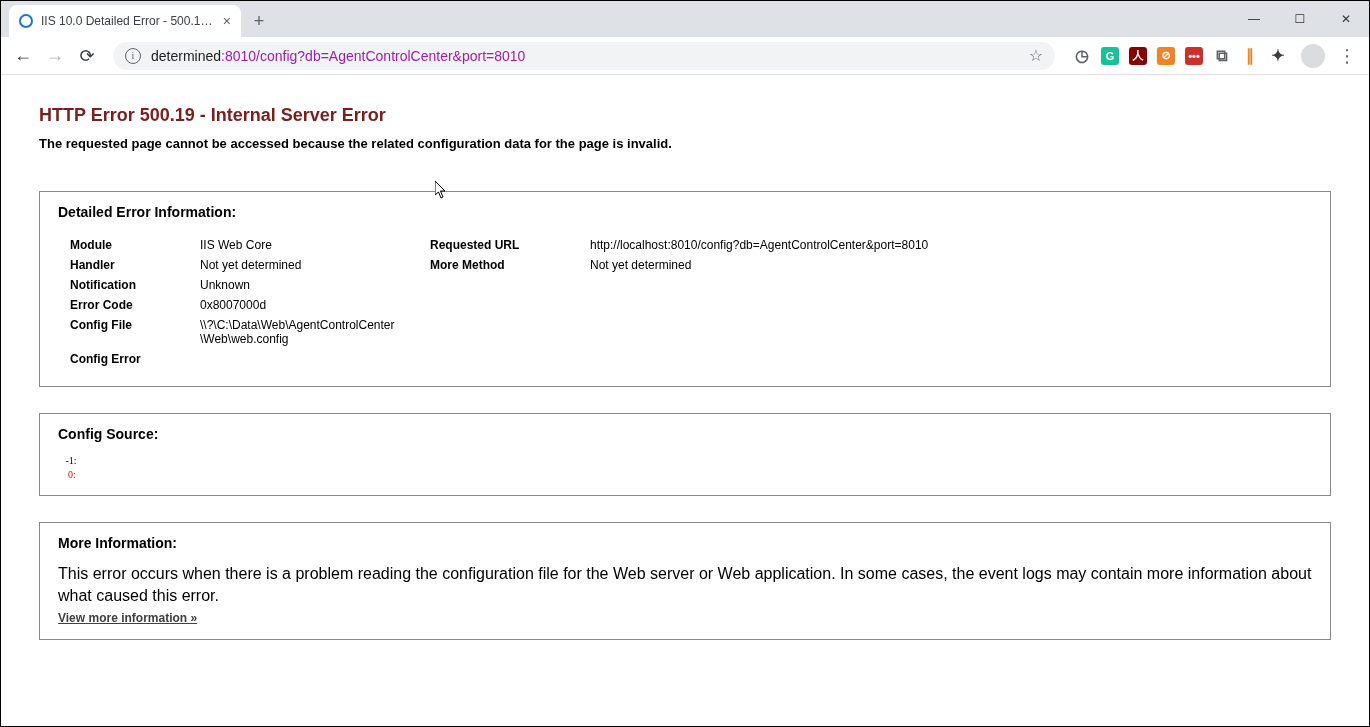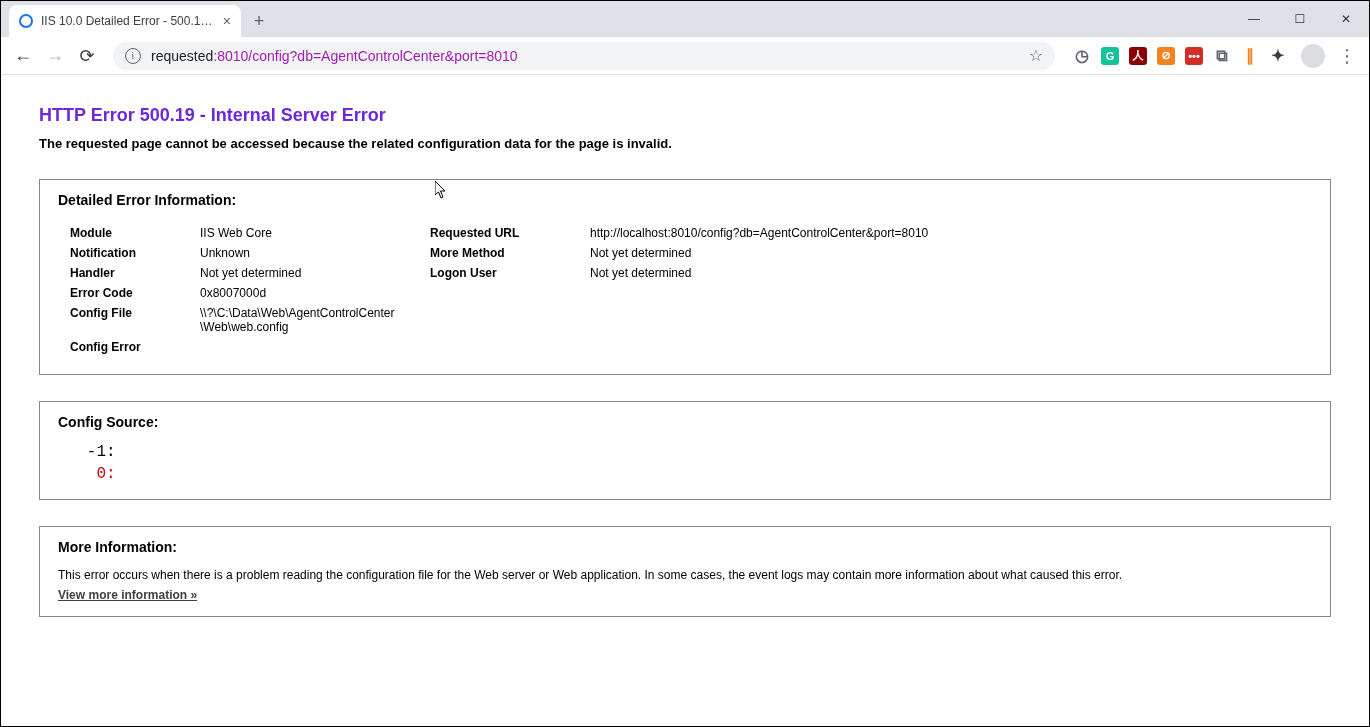--- a/index.html
+++ b/index.html
@@ -127,30 +127,30 @@
     display:flex;align-items:center;justify-content:center;
     color:#5f6368;font-size:18px;cursor:pointer;
   }
 
   
   .page {
     padding:20px 38px;
     font-family: Verdana, Arial, sans-serif;
   }
   .page h1 {
-    color:#6d28d9;
+    color:#7f1d1d;
     font-size:18px;
     font-weight:bold;
     margin:10px 0 10px 0;
   }
   .page .subhead {
     font-size:13px;
     font-weight:bold;
     color:#000;
-    margin-bottom:28px;
+    margin-bottom:40px;
   }
   fieldset {
     border:1px solid #888;
     margin:0 0 26px 0;
     padding:12px 18px 14px 18px;
   }
   fieldset .legend {
     font-size:14px;
     font-weight:bold;
     color:#000;
@@ -168,30 +168,30 @@
     text-align:left;
   }
   table.details th {
     font-weight:bold;
     text-align:left;
     width:130px;
     white-space:nowrap;
   }
   .left-col { width:360px; }
   pre.src {
-    font-family:Liberation Mono, monospace;
-    font-size:16px;
+    font-family:Liberation Serif, serif;
+    font-size:10px;
     margin:4px 0 0 0;
     white-space:pre;
     line-height:1.35;
   }
   .src-line-num { color:#000; }
   .src-err { color:#cc0000; }
   .moreinfo p {
-    font-size:12px;
+    font-size:16px;
     margin:4px 0;
     line-height:1.35;
   }
   a.link {
     color:#404040;
     font-weight:bold;
     text-decoration:underline;
     font-size:12px;
   }
 
@@ -221,21 +221,21 @@
   </div>
 </div>
 
 <div class="toolbar">
   <div class="nav-btn enabled">←</div>
   <div class="nav-btn disabled">→</div>
   <div class="nav-btn enabled">⟳</div>
   <div class="omnibox">
     <span class="info-icon">i</span>
     <span class="url">
-      <span class="host">requested</span><span class="path">:8010/config?db=AgentControlCenter&amp;port=8010</span>
+      <span class="host">determined</span><span class="path">:8010/config?db=AgentControlCenter&amp;port=8010</span>
     </span>
     <span class="star">☆</span>
   </div>
   <div class="ext-icons" id="ext-icons">
       <div class="ext-icon ext-plain" style="color: rgb(95, 99, 104);">◷</div>
       <div class="ext-icon" style="background: rgb(21, 195, 154); color: rgb(255, 255, 255);">G</div>
       <div class="ext-icon" style="background: rgb(139, 0, 0); color: rgb(255, 255, 255);">人</div>
       <div class="ext-icon" style="background: rgb(245, 130, 32); color: rgb(255, 255, 255);">⊘</div>
       <div class="ext-icon" style="background: rgb(211, 45, 39); color: rgb(255, 255, 255);">•••</div>
       <div class="ext-icon ext-plain" style="color: rgb(95, 99, 104);">⧉</div>
@@ -256,26 +256,26 @@
         <tbody>
           <tr>
       <td class="left-col" style="vertical-align:top;">
         <table class="details">
           <tbody>
                   <tr>
                     <th>Module</th>
               <td>IIS Web Core</td>
                   </tr>
           <tr>
+                    <th>Handler</th>
+              <td>Not yet determined</td>
+                  </tr>
+          <tr>
                     <th>Notification</th>
               <td>Unknown</td>
-                  </tr>
-          <tr>
-                    <th>Handler</th>
-              <td>Not yet determined</td>
                   </tr>
           <tr>
                     <th>Error Code</th>
               <td>0x8007000d</td>
                   </tr>
           <tr>
                     <th>Config File</th>
               <td style="word-break:break-all;">\\?\C:\Data\Web\AgentControlCenter\Web\web.config</td>
                   </tr>
           <tr>
@@ -289,24 +289,20 @@
         <table class="details">
           <tbody>
                   <tr>
                     <th style="width:160px">Requested URL</th>
               <td>http://localhost:8010/config?db=AgentControlCenter&amp;port=8010</td>
                   </tr>
           <tr>
                     <th>More Method</th>
               <td>Not yet determined</td>
                   </tr>
-          <tr>
-                    <th>Logon User</th>
-              <td>Not yet determined</td>
-                  </tr>
         </tbody>
               </table>
       </td>
     </tr>
         </tbody>
       </table>
   </fieldset>
 
   <fieldset>
     <div class="legend">Config Source:</div>

